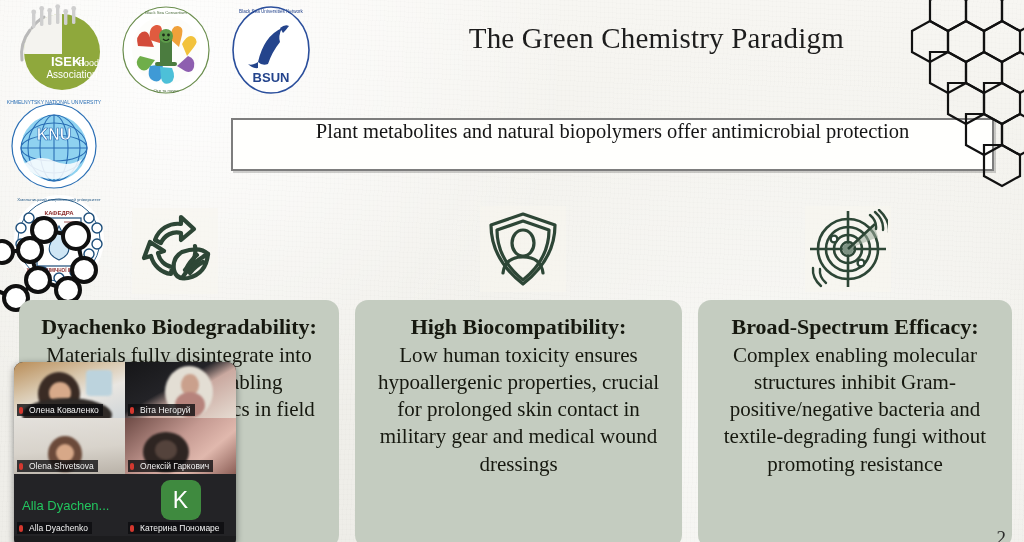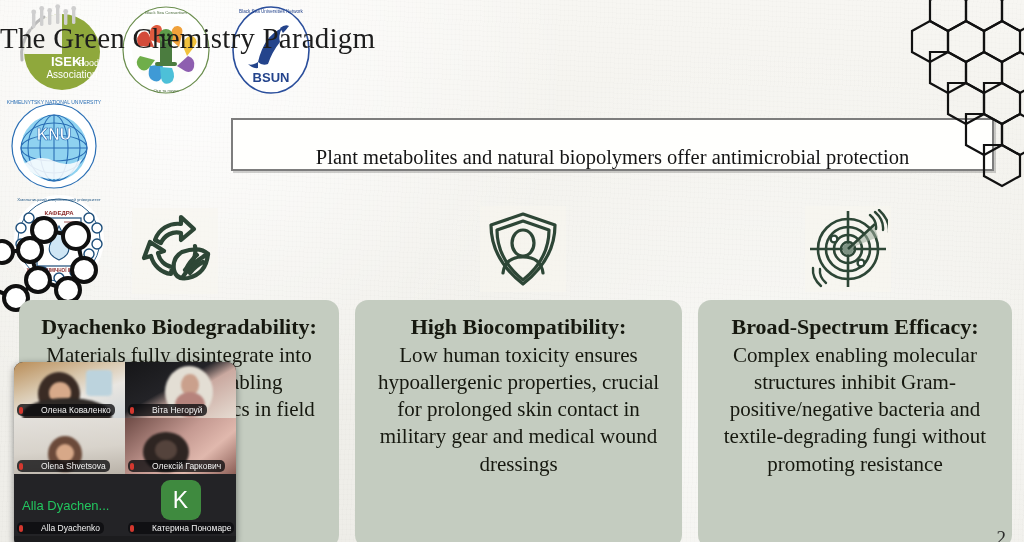--- a/index.html
+++ b/index.html
@@ -24,27 +24,27 @@
     opacity:.9;
   }
 
   
   .logo-row{ position:absolute; display:flex; align-items:center; }
   .logo{ position:relative; }
   .logo svg{ display:block; }
 
   
   #title{
-    position:absolute; left:0; top:22px; width:844px; text-align:left;
+    position:absolute; left:0; top:22px; width:844px; text-align:right;
     font-size:29px; color:#1d1d1d; letter-spacing:.2px;
   }
   #subtitle-box{
     position:absolute; left:231px; top:118px; width:763px; height:53px;
     background:#fffffd; border:2px solid #7d7d7d;
-    display:flex; align-items:flex-end; justify-content:center;
+    display:flex; align-items:flex-start; justify-content:center;
     box-shadow:2px 2px 0 rgba(0,0,0,.18);
   }
   #subtitle-text{ font-size:20.5px; color:#151515; white-space:nowrap; }
 
   
   .deco{ position:absolute; pointer-events:none; }
   #deco-molecule{ left:-28px; top:206px; }
   #deco-hex{ right:-4px; top:-16px; }
 
   
@@ -84,22 +84,22 @@
     font-family:"Liberation Sans", sans-serif;
   }
   .v-grid{ display:flex; flex-wrap:wrap; }
   .v-tile{
     position:relative; width:111px; height:56px; overflow:hidden;
     background:#0d0d0f;
   }
   .v-tile.row3{ height:62px; }
   .v-name{
     position:absolute; left:3px; bottom:2px;
-    display:flex; align-items:center; gap:18px;
-    background:rgba(12,12,14,.78); border-radius:5px;
+    display:flex; align-items:center; gap:6px;
+    background:rgba(12,12,14,.78); border-radius:0;
     padding:1px 4px 1px 2px;
     font-size:8.5px; color:#f2f2f2; white-space:nowrap;
     max-width:106px; overflow:hidden;
   }
   .mic{ width:4px; height:7px; background:#d4382f; border-radius:2px; flex:none; }
   .avatar-k{
     width:40px; height:40px; border-radius:9px; background:#3f8a3f;
     color:#ffffff; font-size:23px; font-family:"Liberation Sans", sans-serif;
     display:flex; align-items:center; justify-content:center;
     position:absolute; left:50%; top:42%; transform:translate(-50%,-50%);

